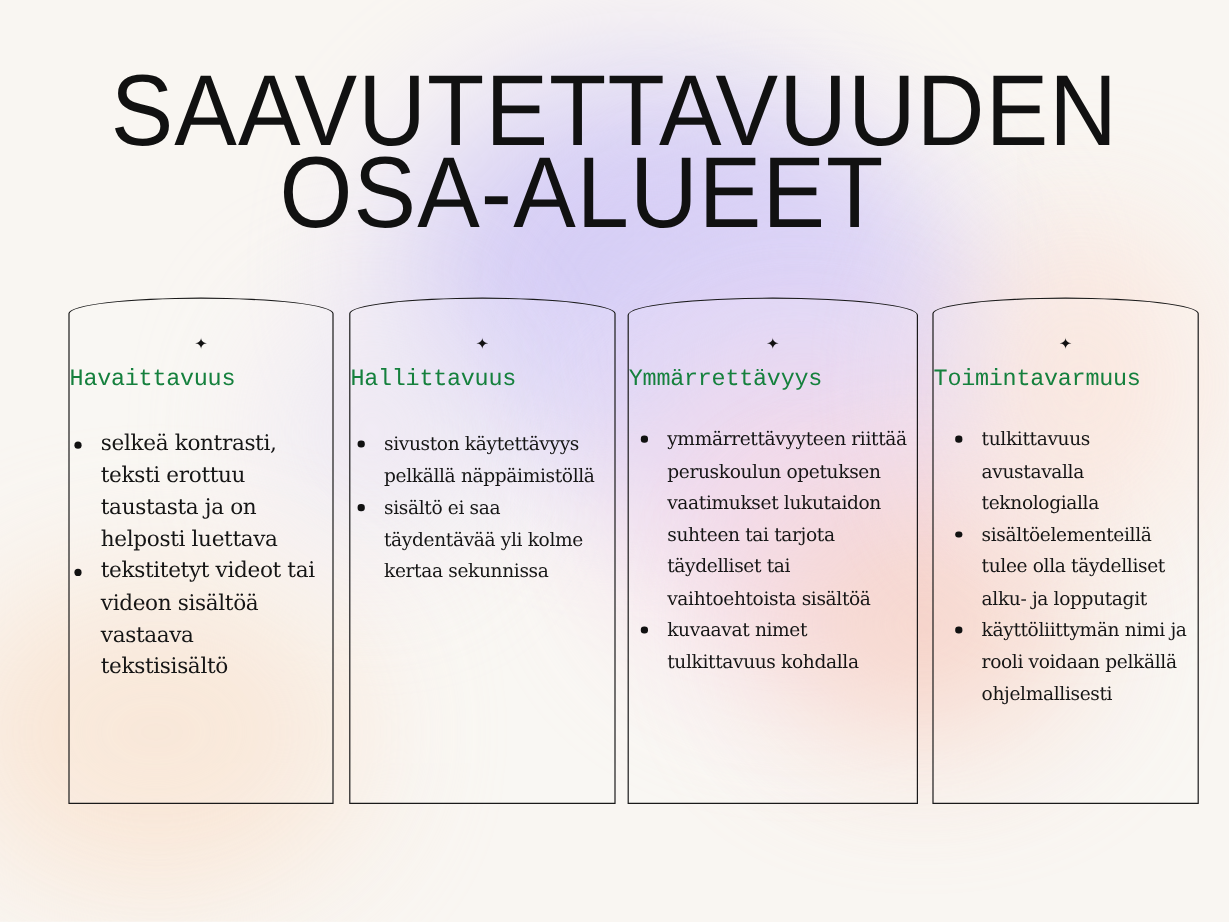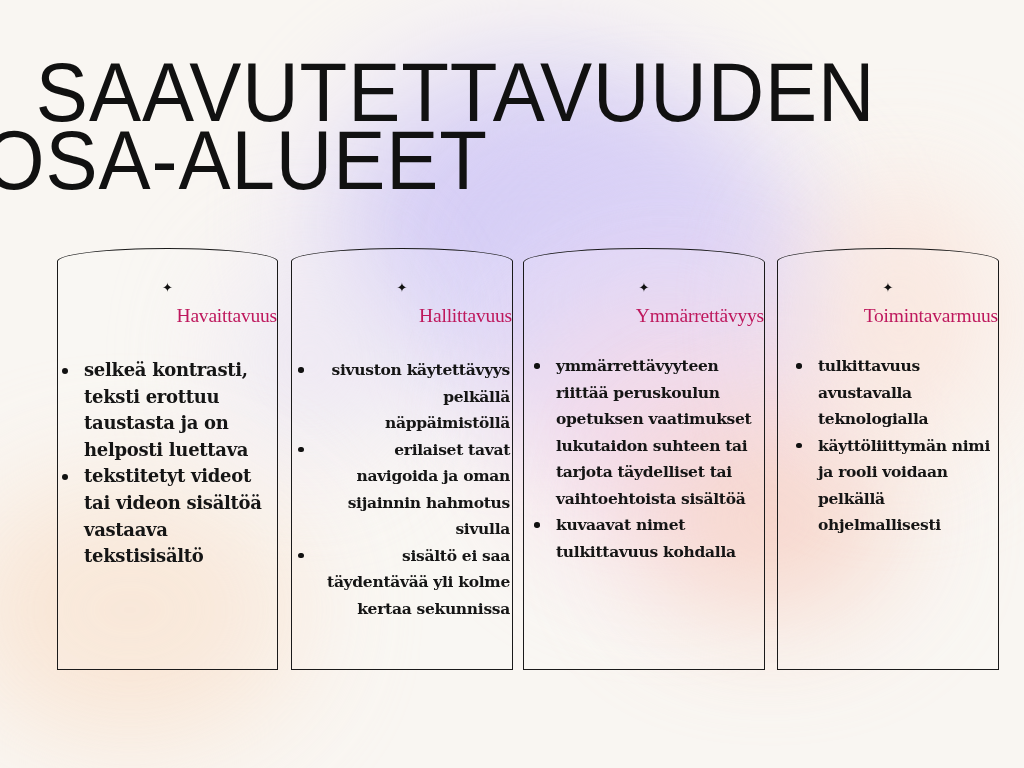--- a/index.html
+++ b/index.html
@@ -15,20 +15,21 @@
     .blob-lavender2 { left: 480px; top: 150px; width: 360px; height: 300px; background: #dcd3f7; opacity: 0.9; }
     .blob-pink { left: 520px; top: 300px; width: 300px; height: 260px; background: #f4d5e6; opacity: 0.85; }
     .blob-peach-right { left: 640px; top: 420px; width: 260px; height: 200px; background: #f6cdbd; opacity: 0.8; }
     .blob-peach-right2 { left: 800px; top: 190px; width: 200px; height: 260px; background: #fbe0d5; opacity: 0.8; }
     .blob-peach-left { left: -40px; top: 480px; width: 340px; height: 260px; background: #f9e2cf; opacity: 0.85; }
     .blob-lav-left { left: 230px; top: 260px; width: 160px; height: 200px; background: #e6def3; opacity: 0.7; }
 
     .title {
       position: absolute;
       left: 0; top: 58px; width: 1024px;
+      text-align: center;
       font-family: "Liberation Sans Narrow", "Liberation Sans", sans-serif;
       font-weight: 400;
       color: #111;
       line-height: 68px;
       letter-spacing: 1px;
     }
     .title-line {
       display: block;
       font-size: 84px;
       transform: scaleX(0.93);
@@ -49,50 +50,49 @@
       position: absolute;
       left: 0; right: 0; top: 32px;
       text-align: center;
       font-size: 13px;
       line-height: 13px;
       color: #111;
     }
     .card-title {
       position: absolute;
       left: 0; right: 0; top: 55px;
-      text-align: right;
+      text-align: left;
       font-size: 19.5px;
       line-height: 24px;
-      color: #be185d;
-      font-family: Liberation Serif, serif;
+      color: #15803d;
+      font-family: Liberation Mono, monospace;
       letter-spacing: -0.2px;
     }
     .card-list {
       position: absolute;
       list-style: none;
       top: 108px;
     }
     .card-list li {
       position: relative;
       padding-left: 24px;
-      font-weight: bold;
     }
     .card-list li::before {
       content: "";
       position: absolute;
       left: 2px;
       width: 6px; height: 6px;
       border-radius: 50%;
       background: #111;
     }
     .c1 .card-list { left: 2px; right: 6px; font-size: 18px; line-height: 26.6px; letter-spacing: -0.3px; }
     .c1 .card-list li::before { top: 11px; }
     .c2 .card-list, .c3 .card-list, .c4 .card-list { font-size: 15.5px; line-height: 26.5px; letter-spacing: -0.3px; }
     .c2 .card-list li::before, .c3 .card-list li::before, .c4 .card-list li::before { top: 10px; width: 5.5px; height: 5.5px; }
-    .c2 .card-list { left: 4px; right: 2px; text-align: right; }
+    .c2 .card-list { left: 4px; right: 2px; }
     .c3 .card-list { left: 8px; right: 2px; top: 104px; }
     .c4 .card-list { left: 16px; right: 4px; top: 104px; }
 
     .c1 { left: 57px; width: 221px; }
     .c2 { left: 291px; width: 222px; }
     .c3 { left: 523px; width: 242px; }
     .c4 { left: 777px; width: 222px; }
   </style>
 </head>
 <body>
@@ -117,34 +117,34 @@
     <li>selkeä kontrasti, teksti erottuu taustasta ja on helposti luettava</li>
     <li>tekstitetyt videot tai videon sisältöä vastaava tekstisisältö</li>
   </ul>
 </div>
 
 <div class="card c2">
   <div class="card-star">✦</div>
   <div class="card-title">Hallittavuus</div>
   <ul class="card-list">
     <li>sivuston käytettävyys pelkällä näppäimistöllä</li>
-    <li>erilaiset tavat navigoida ja oman sijainnin hahmotus sivulla</li>
     <li>sisältö ei saa täydentävää yli kolme kertaa sekunnissa</li>
   </ul>
 </div>
 
 <div class="card c3">
   <div class="card-star">✦</div>
   <div class="card-title">Ymmärrettävyys</div>
   <ul class="card-list">
     <li>ymmärrettävyyteen riittää peruskoulun opetuksen vaatimukset lukutaidon suhteen tai tarjota täydelliset tai vaihtoehtoista sisältöä</li>
     <li>kuvaavat nimet tulkittavuus kohdalla</li>
   </ul>
 </div>
 
 <div class="card c4">
   <div class="card-star">✦</div>
   <div class="card-title">Toimintavarmuus</div>
   <ul class="card-list">
     <li>tulkittavuus avustavalla teknologialla</li>
+    <li>sisältöelementeillä tulee olla täydelliset alku- ja lopputagit</li>
     <li>käyttöliittymän nimi ja rooli voidaan pelkällä ohjelmallisesti</li>
   </ul>
 </div>
 
 </body></html>

